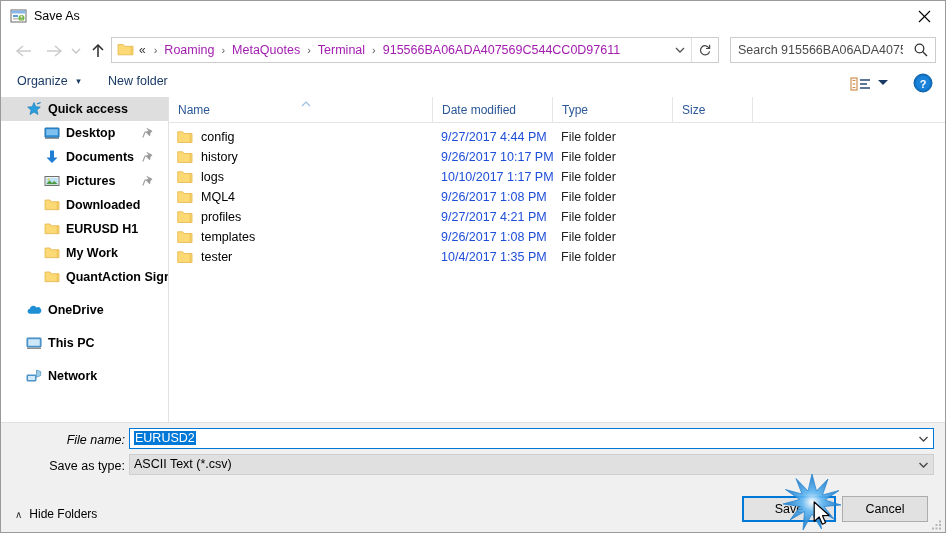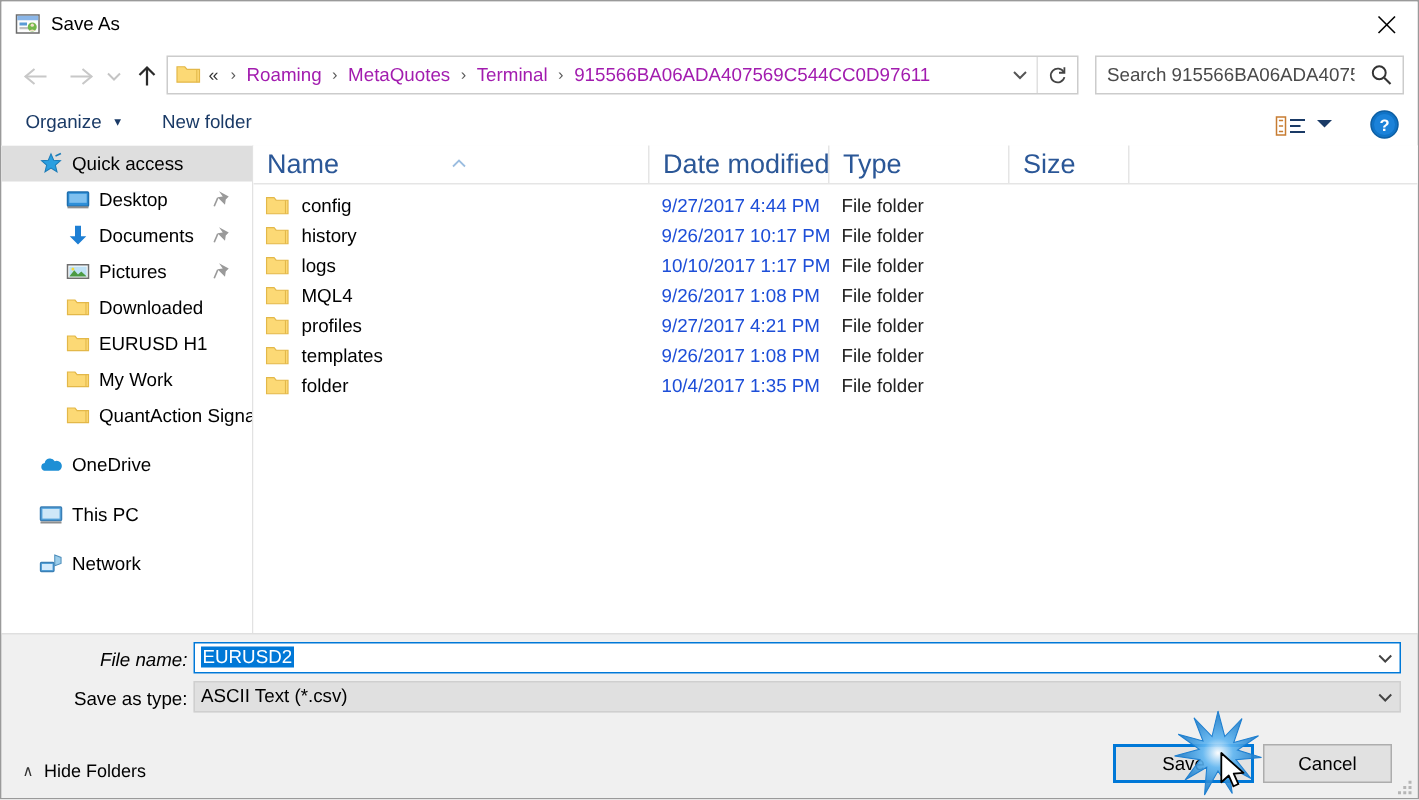--- a/index.html
+++ b/index.html
@@ -197,20 +197,21 @@
     width: 946px; height: 325px;
     background: #ffffff;
   }
   .sidebar {
     position: absolute;
     left: 0; top: 0;
     width: 167px; height: 325px;
     background: #ffffff;
     border-right: 1px solid #e2e2e2;
     overflow: hidden;
+    font-weight: bold;
   }
   .nav-item {
     position: relative;
     height: 24px;
     display: flex;
     align-items: center;
     font-size: 12.5px;
     color: #000;
     white-space: nowrap;
   }
@@ -241,21 +242,21 @@
     height: 25px;
     border-bottom: 1px solid #e5e5e5;
     background: #ffffff;
   }
   .col {
     position: absolute;
     top: 0;
     height: 25px;
     display: flex;
     align-items: center;
-    font-size: 18px;
+    font-size: 12px;
     color: #2b5797;
     padding-left: 9px;
     box-sizing: border-box;
     border-right: 1px solid #e5e5e5;
     white-space: nowrap;
   }
   .col-name { left: 0;   width: 264px; }
   .col-date { left: 264px; width: 120px; }
   .col-type { left: 384px; width: 120px; }
   .col-size { left: 504px; width: 80px; }
@@ -780,21 +781,21 @@
         </div>
 
         <div class="row">
           <div class="cell cell-name">
             <span class="folder-ico">
               <svg width="16" height="14" viewBox="0 0 16 14">
                 <path d="M0.7 1.8 h5 l1.4 1.7 H15 v9 H0.7 z" fill="#fcd975" stroke="#e3b849" stroke-width="0.8"></path>
                 <path d="M13.3 3.5 v9" stroke="#e3b849" stroke-width="0.7"></path>
               </svg>
             </span>
-            <span>folder</span>
+            <span>tester</span>
           </div>
           <div class="cell cell-date">10/4/2017 1:35 PM</div>
           <div class="cell cell-type">File folder</div>
           <div class="cell cell-size"></div>
         </div>
 
       </div>
     </div>
   </div>
 

